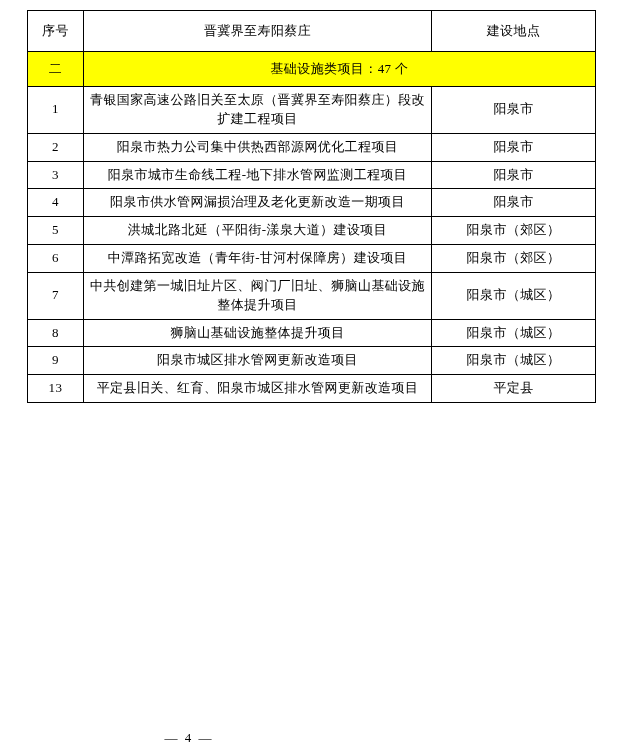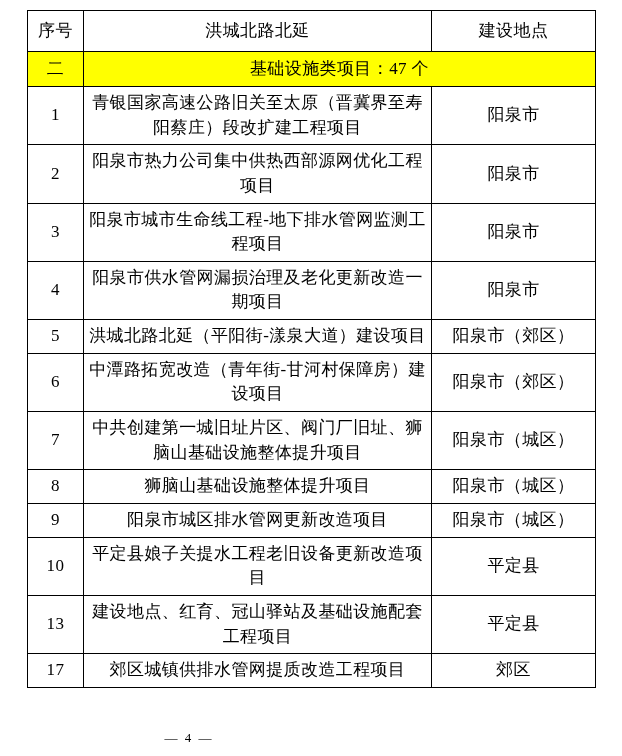--- a/index.html
+++ b/index.html
@@ -23,21 +23,21 @@
     padding: 10px 27px 0 27px;
   }
   table.doc-table {
     border-collapse: collapse;
     width: 568px;
     table-layout: fixed;
   }
   table.doc-table td, table.doc-table th {
     border: 1px solid #000000;
     font-weight: normal;
-    font-size: 17px;
+    font-size: 13px;
     line-height: 1.45;
     text-align: center;
     vertical-align: middle;
     padding: 4px 3px;
     letter-spacing: 0.4px;
   }
   col.c-no { width: 56px; }
   col.c-name { width: 348px; }
   col.c-place { width: 164px; }
 
@@ -82,21 +82,21 @@
 <div class="page">
   <table class="doc-table">
     <colgroup>
       <col class="c-no">
       <col class="c-name">
       <col class="c-place">
     </colgroup>
     <thead>
       <tr>
         <td>序号</td>
-        <td>洪城北路北延</td>
+        <td>晋冀界至寿阳蔡庄</td>
         <td>建设地点</td>
       </tr>
     </thead>
     <tbody>
       <tr class="section-row">
         <td>二</td>
         <td colspan="2">基础设施类项目：47 个</td>
       </tr>
 
       <tr>
@@ -138,33 +138,23 @@
         <td class="row-no">8</td>
         <td class="row-name">狮脑山基础设施整体提升项目</td>
         <td>阳泉市（城区）</td>
       </tr>
       <tr>
         <td class="row-no">9</td>
         <td class="row-name">阳泉市城区排水管网更新改造项目</td>
         <td>阳泉市（城区）</td>
       </tr>
       <tr>
-        <td class="row-no">10</td>
-        <td class="row-name">平定县娘子关提水工程老旧设备更新改造项目</td>
+        <td class="row-no">13</td>
+        <td class="row-name">平定县旧关、红育、阳泉市城区排水管网更新改造项目</td>
         <td>平定县</td>
-      </tr>
-      <tr>
-        <td class="row-no">13</td>
-        <td class="row-name">建设地点、红育、冠山驿站及基础设施配套工程项目</td>
-        <td>平定县</td>
-      </tr>
-      <tr>
-        <td class="row-no">17</td>
-        <td class="row-name">郊区城镇供排水管网提质改造工程项目</td>
-        <td>郊区</td>
       </tr>
     </tbody>
   </table>
 
   <div class="page-number">
     <span>— 4 —</span>
   </div>
 </div>
 
 </body></html>

